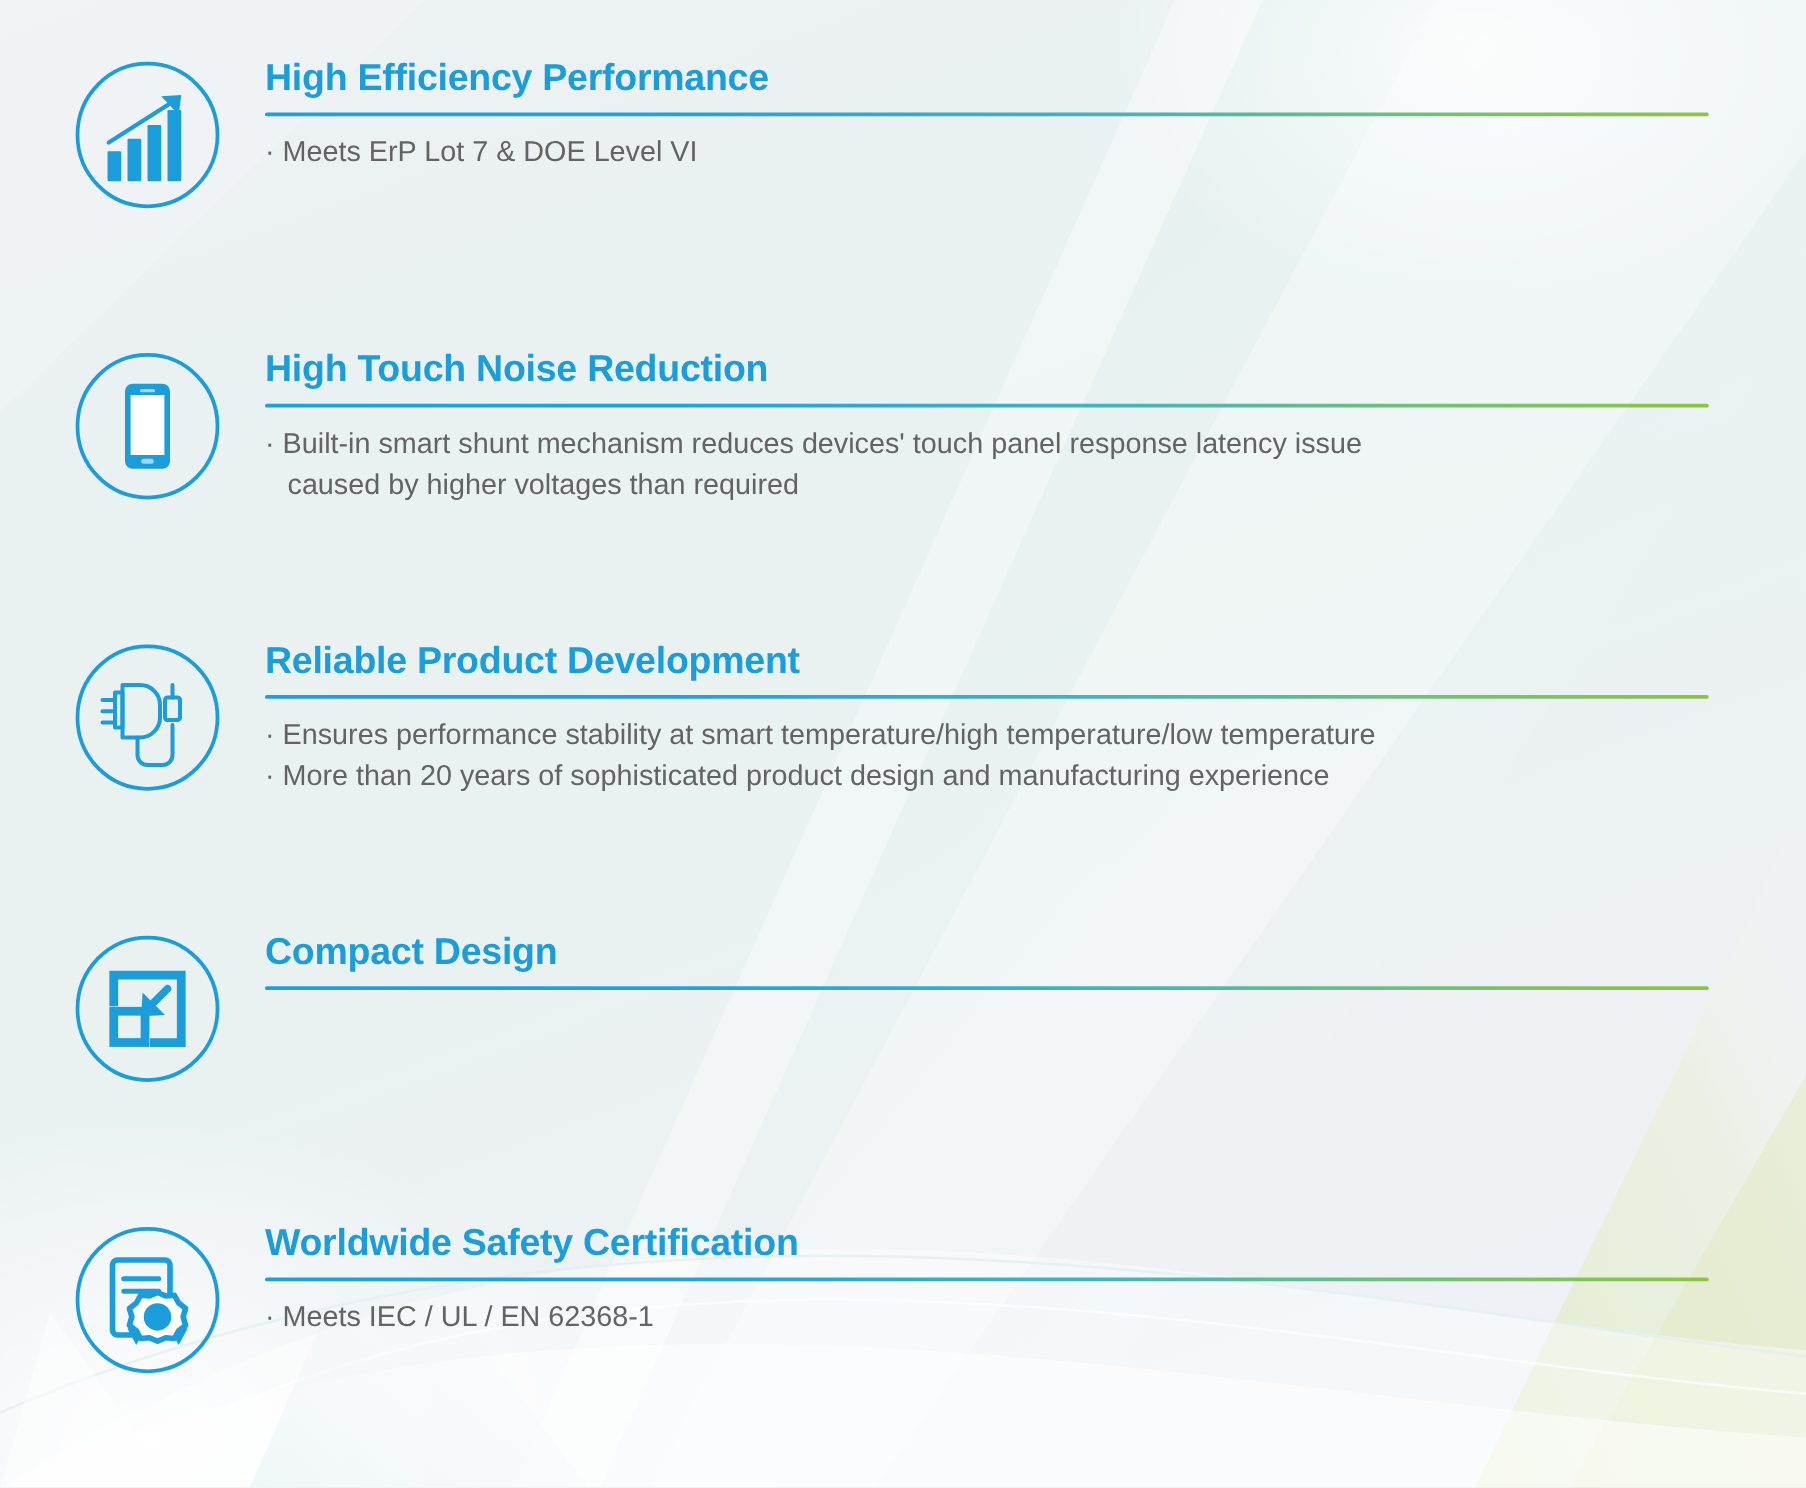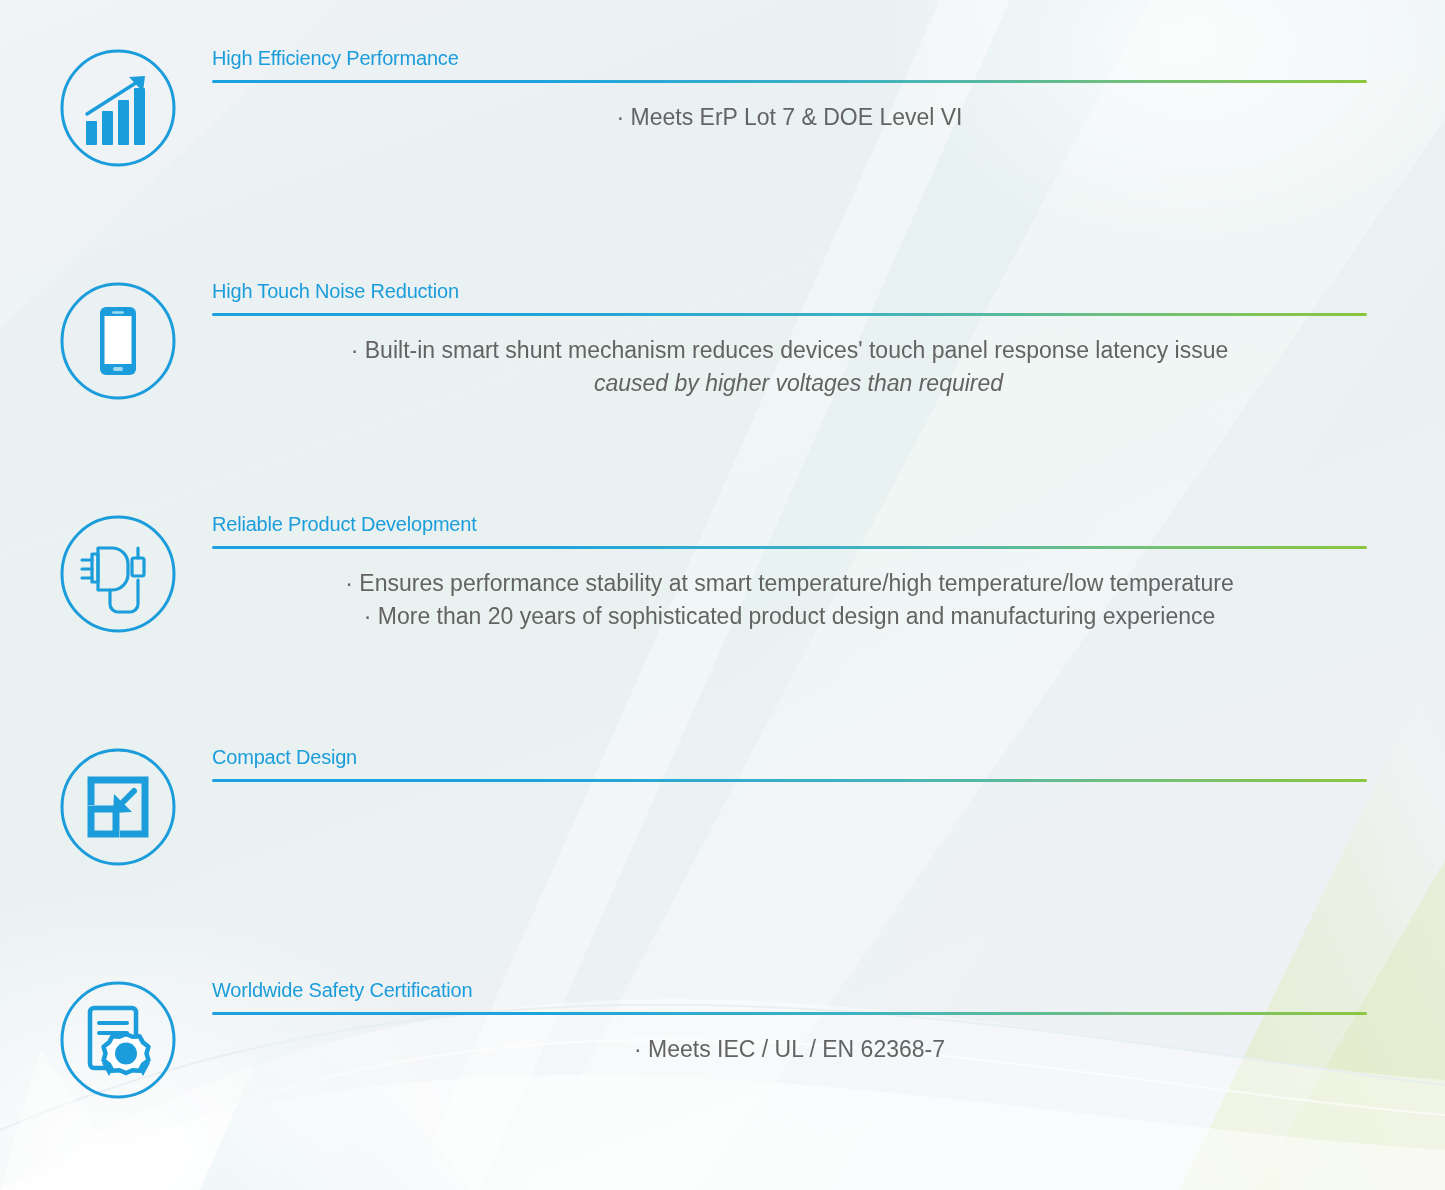--- a/index.html
+++ b/index.html
@@ -58,40 +58,39 @@
   .icon-circle {
     width: 120px;
     height: 120px;
   }
   .feature-body {
     position: absolute;
     left: 212px;
     width: 1155px;
   }
   .feature-title {
-    font-size: 20px;
-    font-weight: normal;
+    font-size: 30px;
+    font-weight: bold;
     color: #1c9ddb;
     letter-spacing: -0.2px;
     line-height: 1.0;
     margin: 0 0 12px 0;
     white-space: nowrap;
   }
   .divider {
     width: 1155px;
     height: 3px;
     border-radius: 2px;
     background: linear-gradient(to right, #1ca0e0 0%, #1ea3dd 28%, #3fb2c2 56%, #72c07a 80%, #8cc63f 100%);
     margin-bottom: 12px;
   }
   .bullets {
-    margin: 18px;
+    margin: 0;
     padding: 0;
     list-style: none;
-    text-align: center;
   }
   .bullet {
     font-size: 23px;
     color: #636363;
     line-height: 1.42;
     white-space: nowrap;
     text-indent: -12px;
     padding-left: 12px;
   }
   .bullet .dot {
@@ -175,21 +174,21 @@
           <rect x="46.5" y="35" width="27" height="48" fill="#ffffff"></rect>
           <rect x="54" y="30.2" width="12" height="2.6" rx="1.3" fill="#9fd9f2"></rect>
           <rect x="55" y="86" width="10" height="4" rx="2" fill="#9fd9f2"></rect>
         </svg>
       </div>
       <div class="feature-body">
         <div class="feature-title">High Touch Noise Reduction</div>
         <div class="divider"></div>
         <ul class="bullets">
           <li class="bullet"><span class="dot">·</span> <span>Built-in smart shunt mechanism reduces devices' touch panel response latency issue</span></li>
-          <li class="bullet" style="text-indent:0;padding-left:18px;font-style:italic;"><span>caused by higher voltages than required</span></li>
+          <li class="bullet" style="text-indent:0;padding-left:18px;"><span>caused by higher voltages than required</span></li>
         </ul>
       </div>
     </li>
 
     <li class="feature-row" style="top:514px;">
       <div class="icon-wrap">
         <svg class="icon-circle" viewBox="0 0 120 120">
           <ellipse cx="60" cy="60" rx="56" ry="57" fill="none" stroke="#1c9ddb" stroke-width="3"></ellipse>
           <g fill="none" stroke="#1c9ddb" stroke-width="3.2" stroke-linejoin="round" stroke-linecap="round">
             <path d="M40 34 h14 a16 16 0 0 1 16 16 v10 a16 16 0 0 1 -16 16 h-14 z"></path>
@@ -245,19 +244,19 @@
             <path d="M79 76 l-7 12 l9 1 l4 7 l7 -13 z"></path>
           </g>
           <path d="M68 54 l6.5 2.8 l7 -0.6 l3.4 6.2 l5.6 4.3 l-2 6.8 l2 6.8 l-5.6 4.3 l-3.4 6.2 l-7 -0.6 l-6.5 2.8 l-6.5 -2.8 l-7 0.6 l-3.4 -6.2 l-5.6 -4.3 l2 -6.8 l-2 -6.8 l5.6 -4.3 l3.4 -6.2 l7 0.6 z" fill="#ffffff" stroke="#1c9ddb" stroke-width="4.5" stroke-linejoin="round"></path>
           <circle cx="68" cy="73.5" r="11" fill="#1c9ddb"></circle>
         </svg>
       </div>
       <div class="feature-body">
         <div class="feature-title">Worldwide Safety Certification</div>
         <div class="divider"></div>
         <ul class="bullets">
-          <li class="bullet"><span class="dot">·</span> <span>Meets IEC / UL / EN 62368-7</span></li>
+          <li class="bullet"><span class="dot">·</span> <span>Meets IEC / UL / EN 62368-1</span></li>
         </ul>
       </div>
     </li>
 
   </ul>
 </div>
 
 </body></html>

